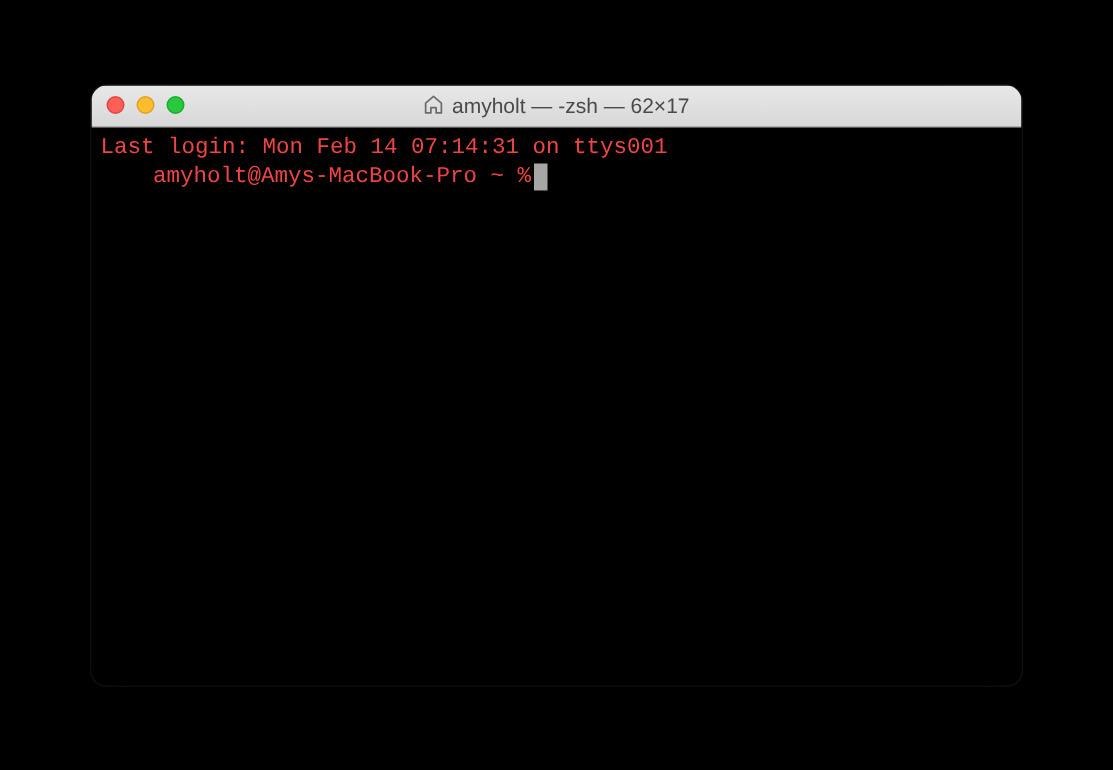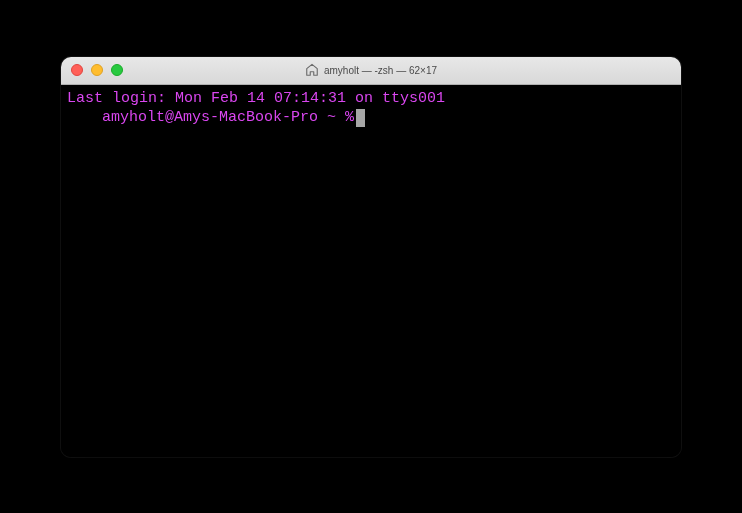--- a/index.html
+++ b/index.html
@@ -57,38 +57,38 @@
     .zoom-btn {
       background: #28c940;
       border: 0.5px solid #1aab29;
     }
     .title-area {
       flex: 1;
       display: flex;
       align-items: center;
       justify-content: center;
       gap: 5px;
-      font-size: 10px;
+      font-size: 14px;
       color: #4a4a4a;
     }
     .home-icon {
       width: 14px;
       height: 14px;
       display: inline-flex;
       align-items: center;
       justify-content: center;
     }
     .terminal-body {
       flex: 1;
       background: #000000;
       padding: 4px 6px;
       font-family: "SF Mono", Menlo, Monaco, "Courier New", monospace;
       font-size: 15px;
       line-height: 1.3;
-      color: #d946ef;
+      color: #ef4444;
       overflow: hidden;
     }
     .terminal-line {
       white-space: pre;
     }
     .prompt-line {
       display: flex;
       align-items: center;
       margin-left: 35px;
     }

